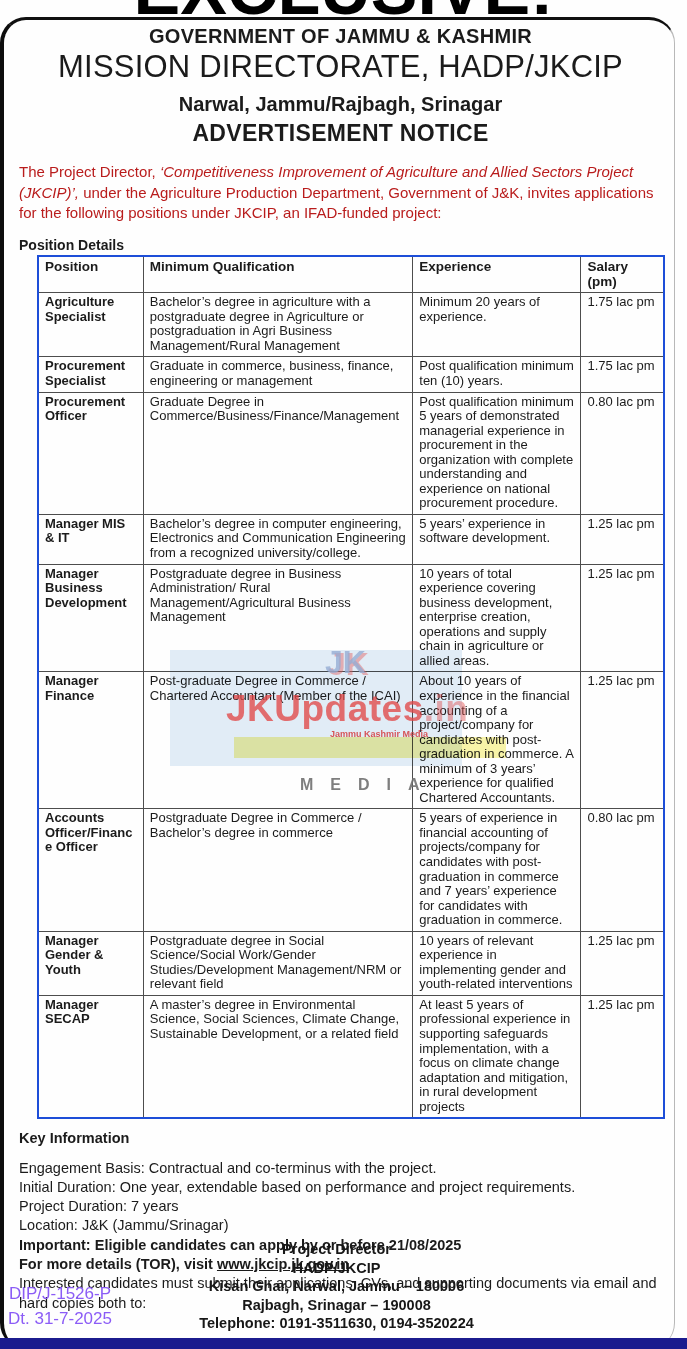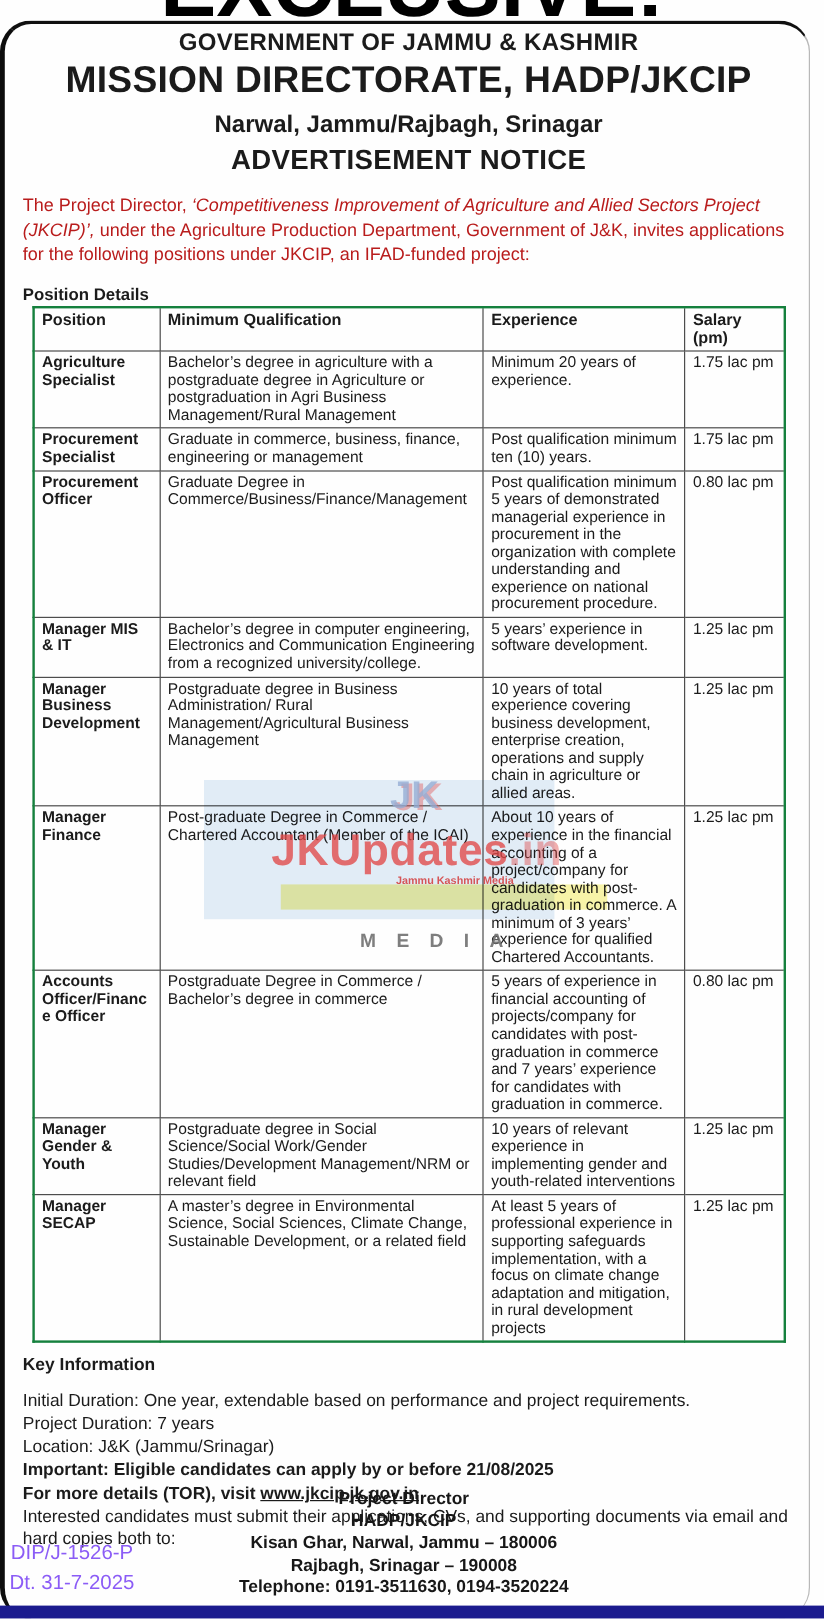--- a/index.html
+++ b/index.html
@@ -9,30 +9,30 @@
   
   .exclusive-clip{position:absolute;top:0;left:0;width:100%;height:16px;overflow:hidden;text-align:center;}
   .exclusive-clip .big{display:inline-block;font-size:70px;font-weight:bold;line-height:1;margin-top:-46px;color:#000;letter-spacing:0;}
 
   
   .doc-frame{position:absolute;top:17px;left:0;width:675px;height:1332px;box-sizing:border-box;
     border-top:3px solid #101010;border-left:4px solid #0d0d0d;border-right:1px solid #b8b8b8;
     padding:3px 10px 0 13px;border-radius:26px;}
 
   .h-govt{font-size:20px;font-weight:bold;text-align:center;letter-spacing:.3px;margin-top:2px;}
-  .h-dir{font-size:31px;font-weight:bold;text-align:center;margin-top:1px;letter-spacing:.2px;}
+  .h-dir{font-size:31px;font-weight:normal;text-align:center;margin-top:1px;letter-spacing:.2px;}
   .h-loc{font-size:20px;font-weight:bold;text-align:center;margin-top:8px;}
   .h-notice{font-size:23px;font-weight:bold;text-align:center;margin-top:4px;letter-spacing:.3px;}
 
   .intro{font-size:15px;line-height:1.38;margin:15px 6px 0 2px;color:#b91c1c;}
   .intro .it{font-style:italic;}
 
   .pos-details{font-size:14px;font-weight:bold;margin:13px 0 2px 2px;}
 
-  table.positions{border-collapse:collapse;margin-left:10px;width:628px;font-size:13px;line-height:1.12;border:2px solid #15803d;table-layout:fixed;}
+  table.positions{border-collapse:collapse;margin-left:20px;width:628px;font-size:13px;line-height:1.12;border:2px solid #1d4ed8;table-layout:fixed;}
   table.positions th,table.positions td{border:1px solid #4d4d4d;padding:2px 6px 3px 6px;vertical-align:top;text-align:left;overflow-wrap:break-word;}
   table.positions th{font-size:13.5px;}
   td.c-pos{font-weight:bold;}
   .col-pos{width:104px;}.col-qual{width:266px;}.col-exp{width:166px;}.col-sal{width:82px;}
 
   .keyinfo{margin:10px 0 0 2px;font-size:14.5px;line-height:1.33;}
   .keyinfo .ki-title{font-weight:bold;margin-bottom:10px;}
   .ki-bold{font-weight:bold;}
   .link{text-decoration:underline;font-weight:bold;cursor:pointer;}
 
@@ -140,20 +140,21 @@
             <td class="c-qual">A master’s degree in Environmental Science, Social Sciences, Climate Change, Sustainable Development, or a related field</td>
             <td class="c-exp">At least 5 years of professional experience in supporting safeguards implementation, with a focus on climate change adaptation and mitigation, in rural development projects</td>
             <td class="c-sal">1.25 lac pm</td>
           </tr>
         </tbody>
     </table>
 
     <div class="keyinfo">
       <div class="ki-title">Key Information</div>
       <div id="ki-lines">
+          <div><span>Engagement Basis: Contractual and co-terminus with the project.</span></div>
           <div><span>Initial Duration: One year, extendable based on performance and project requirements.</span></div>
           <div><span>Project Duration: 7 years</span></div>
           <div><span>Location: J&amp;K (Jammu/Srinagar)</span></div>
           <div class="ki-bold"><span>Important: Eligible candidates can apply by or before 21/08/2025</span></div>
           <div class="ki-bold"><span>For more details (TOR), visit </span><span class="link">www.jkcip.jk.gov.in</span></div>
           <div><span>Interested candidates must submit their applications, CVs, and supporting documents via email and hard copies both to:</span></div>
         </div>
     </div>
 
   </div>

